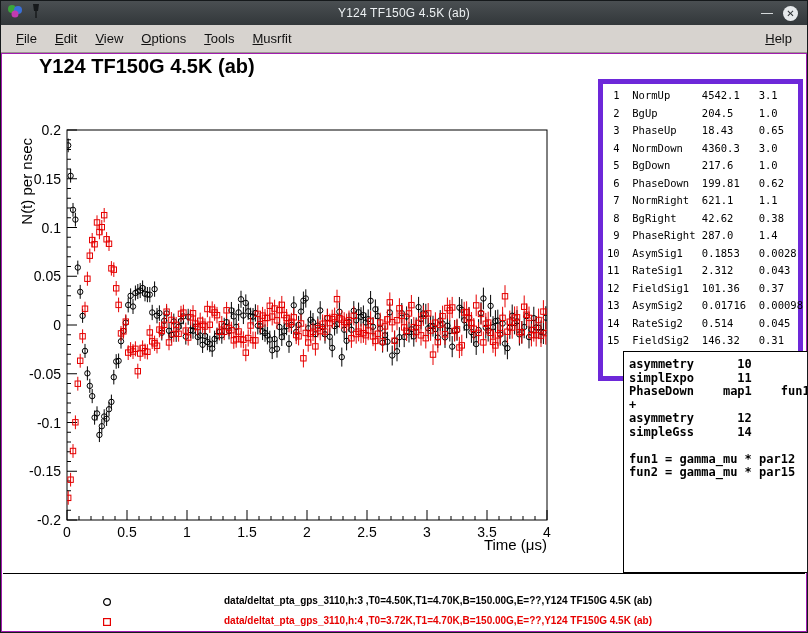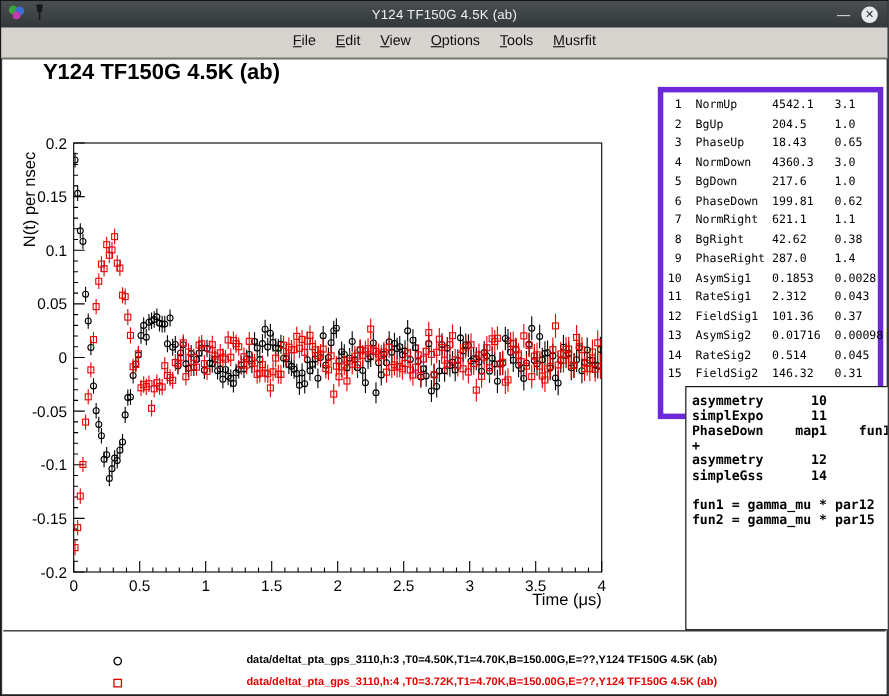--- a/index.html
+++ b/index.html
@@ -1,32 +1,32 @@
 <!DOCTYPE html>
 <html><head>
 <meta charset="utf-8">
 <style>
   html,body{margin:0;padding:0;background:#ffffff;}
   #window{position:relative;width:808px;height:633px;box-sizing:border-box;
-    border:1px solid #15191b;background:#404040;overflow:hidden;
+    border:1px solid #15191b;background:#a21caf;overflow:hidden;
     font-family:"Liberation Sans",sans-serif;}
   
   .titlebar{position:absolute;left:0;top:0;right:0;height:24px;
     background:linear-gradient(#4a4f52,#32373a);display:flex;align-items:center;}
   .tb-left{display:flex;align-items:center;gap:6px;padding-left:6px;z-index:2;}
   .tb-title{position:absolute;left:0;right:0;text-align:center;color:#edf1f3;
     font-size:12px;letter-spacing:.2px;z-index:1;}
   .tb-right{margin-left:auto;display:flex;align-items:center;gap:10px;padding-right:9px;z-index:2;}
   .tb-min{color:#e7eaec;font-size:12px;line-height:12px;cursor:default;}
   .tb-close{width:15px;height:15px;border-radius:50%;background:#e7eaec;color:#2b3033;
     font-size:10px;line-height:15px;text-align:center;cursor:default;}
   
   .menubar{position:absolute;left:0;top:24px;right:0;height:28px;background:#d7d3cf;
     border-bottom:1px solid #9a968f;display:flex;align-items:center;
-    font-size:13px;color:#111;padding:0 6px;box-sizing:border-box;flex-direction:column;}
+    font-size:13px;color:#111;padding:0 6px;box-sizing:border-box;}
   .menugrp{display:flex;align-items:center;}
   #menu-right{margin-left:auto;}
   .menu-item{padding:4px 9px;cursor:default;}
   .menu-item .mn{text-decoration:underline;}
   
   .content{position:absolute;left:1px;top:53px;right:1px;bottom:1px;background:#ffffff;}
   .canvas-title{position:absolute;left:37px;top:1px;font-size:20px;font-weight:bold;color:#000;}
   #plot{position:absolute;left:0;top:0;}
   .tick{font-size:14px;fill:#000;font-family:"Liberation Sans",sans-serif;}
   .axis-title{font-size:15px;fill:#000;font-family:"Liberation Sans",sans-serif;}

